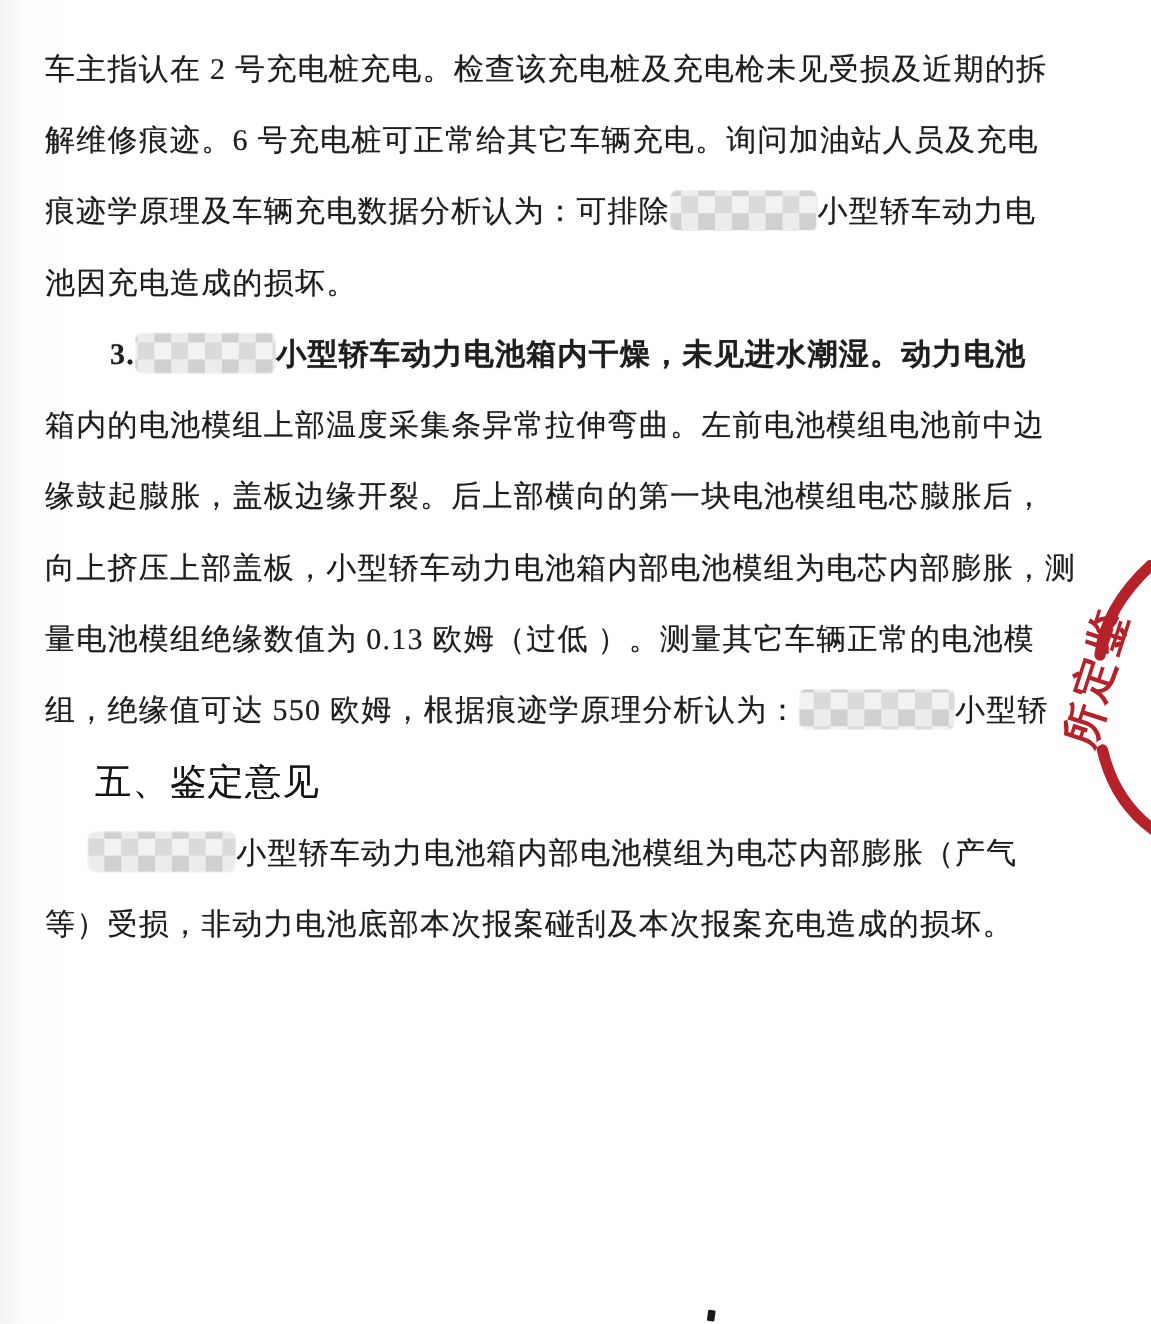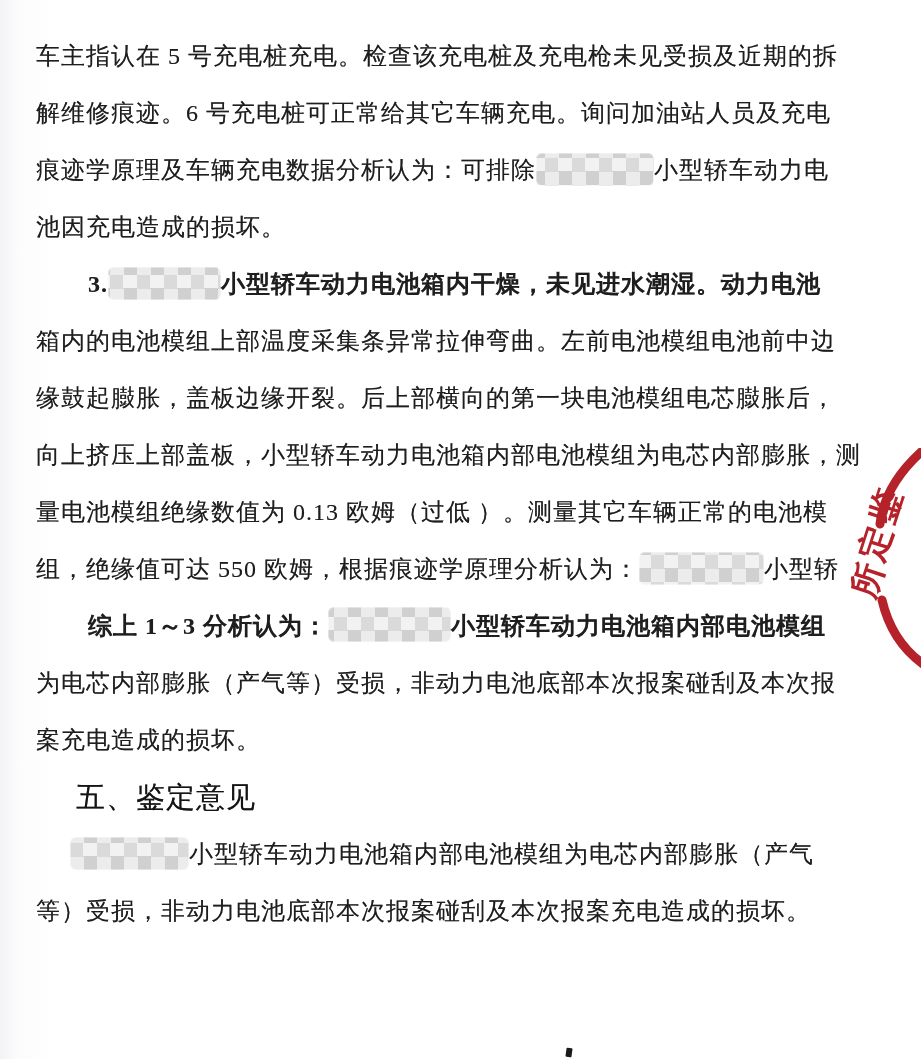--- a/index.html
+++ b/index.html
@@ -83,40 +83,35 @@
   }
 </style>
 </head>
 <body>
 
 <div class="page">
 
   <div class="doc">
 
     <div>
-      <div class="line"><span>车主指认在 5 号充电桩充电。检查该充电桩及充电枪未见受损及近期的拆</span></div>
+      <div class="line"><span>车主指认在 2 号充电桩充电。检查该充电桩及充电枪未见受损及近期的拆</span></div>
       <div class="line"><span>解维修痕迹。6 号充电桩可正常给其它车辆充电。询问加油站人员及充电</span></div>
       <div class="line"><span>痕迹学原理及车辆充电数据分析认为：可排除</span><span class="redact r2"></span><span>小型轿车动力电</span></div>
       <div class="line last"><span>池因充电造成的损坏。</span></div>
     </div>
 
     <div>
       <div class="line indent"><span>3.</span><span class="redact r3"></span><span>小型轿车动力电池箱内干燥，未见进水潮湿。动力电池</span></div>
       <div class="line"><span>箱内的电池模组上部温度采集条异常拉伸弯曲。左前电池模组电池前中边</span></div>
       <div class="line"><span>缘鼓起臌胀，盖板边缘开裂。后上部横向的第一块电池模组电芯臌胀后，</span></div>
       <div class="line"><span>向上挤压上部盖板，小型轿车动力电池箱内部电池模组为电芯内部膨胀，测</span></div>
       <div class="line"><span>量电池模组绝缘数值为 0.13 欧姆（过低 ）。测量其它车辆正常的电池模</span></div>
       <div class="line"><span>组，绝缘值可达 550 欧姆，根据痕迹学原理分析认为：</span><span class="redact r4"></span><span>小型轿</span></div>
     </div>
 
-    <div>
-      <div class="line indent"><span>综上 1～3 分析认为：</span><span class="redact r5"></span><span>小型轿车动力电池箱内部电池模组</span></div>
-      <div class="line"><span>为电芯内部膨胀（产气等）受损，非动力电池底部本次报案碰刮及本次报</span></div>
-      <div class="line last"><span>案充电造成的损坏。</span></div>
-    </div>
 
     <div class="heading-line">五、鉴定意见</div>
 
     <div>
       <div class="line"><span class="redact r6"></span><span>小型轿车动力电池箱内部电池模组为电芯内部膨胀（产气</span></div>
       <div class="line last"><span>等）受损，非动力电池底部本次报案碰刮及本次报案充电造成的损坏。</span></div>
     </div>
 
   </div>
 

